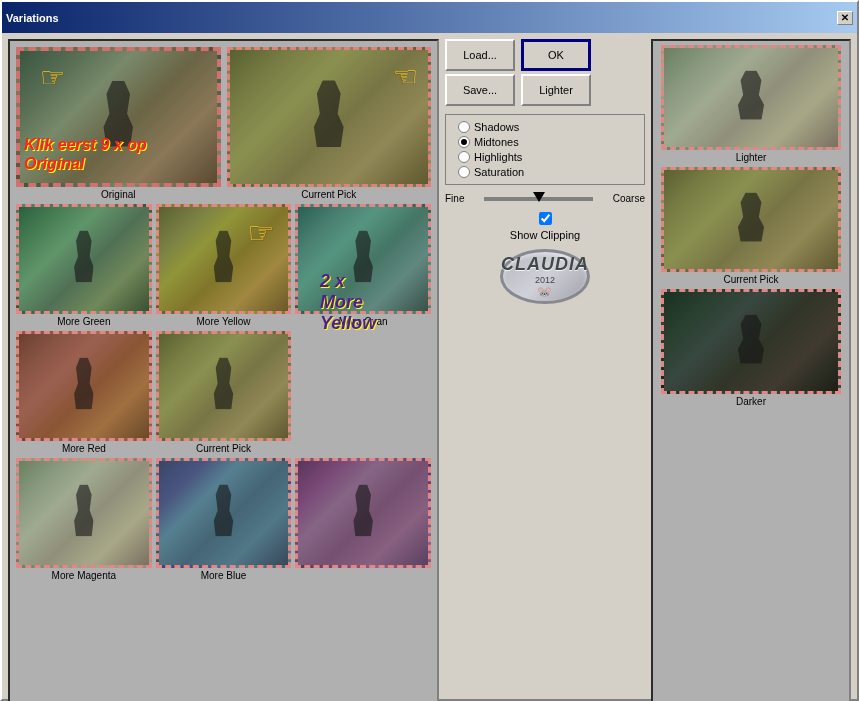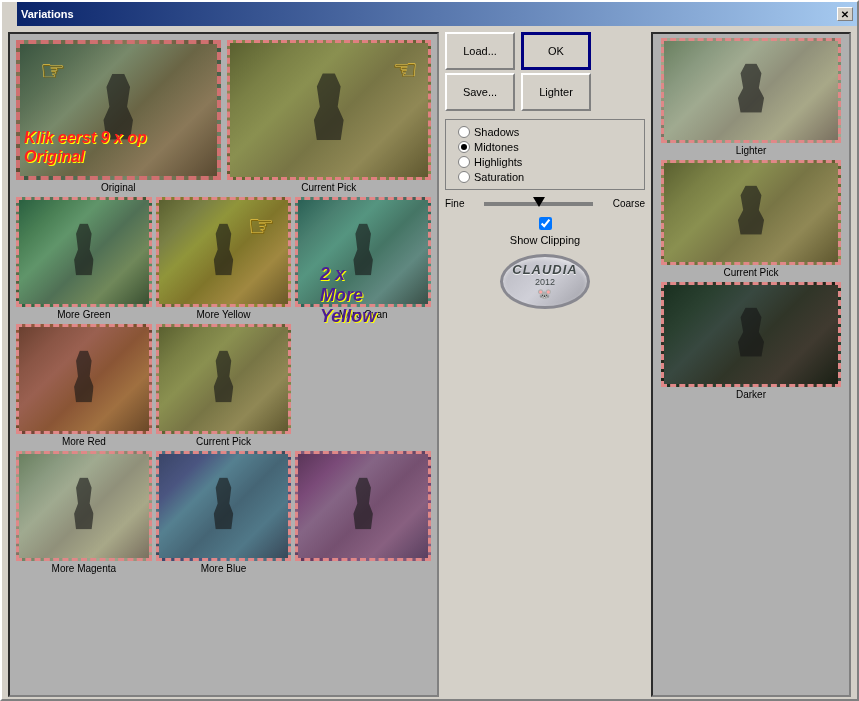--- a/index.html
+++ b/index.html
@@ -20,25 +20,24 @@
       border: 2px solid #808080;
       border-top-color: #ffffff;
       border-left-color: #ffffff;
     }
     .title-bar {
       display: flex;
       align-items: center;
       justify-content: space-between;
       background: linear-gradient(to right, #0a246a, #a6caf0);
       color: white;
-      height: 24px;
+      height: 31px;
       padding: 8px 4px;
       font-size: 11px;
       font-weight: bold;
-      margin-left: 15px;
     }
     .title-bar-close {
       width: 16px; height: 14px;
       background: #d4d0c8;
       border: 1px solid;
       border-top-color: #ffffff;
       border-left-color: #ffffff;
       border-bottom-color: #808080;
       border-right-color: #808080;
       display: flex; align-items: center; justify-content: center;
@@ -128,21 +127,21 @@
     }
     .checkbox-row {
       display: flex;
       align-items: center;
       gap: 4px;
       font-size: 11px;
       flex-direction: column;
     }
     .win-btn {
       width: 70px;
-      height: 38px;
+      height: 32px;
       background: #d4d0c8;
       border: 2px solid;
       border-top-color: #ffffff;
       border-left-color: #ffffff;
       border-bottom-color: #808080;
       border-right-color: #808080;
       font-size: 11px;
       cursor: pointer;
       display: flex; align-items: center; justify-content: center;
     }
@@ -237,21 +236,21 @@
     .logo-oval {
       width: 90px; height: 55px;
       border-radius: 50%;
       background: linear-gradient(135deg, #b8b8c0, #d0d0d8, #a0a0a8);
       border: 3px solid #888890;
       display: flex; flex-direction: column; align-items: center; justify-content: center;
       position: relative;
       box-shadow: inset 0 2px 4px rgba(255,255,255,0.5);
     }
     .logo-text {
-      font-size: 13px;
+      font-size: 18px;
       font-weight: bold;
       font-style: italic;
       color: #404848;
       text-shadow: 0 1px 0 rgba(255,255,255,0.8);
       letter-spacing: 1px;
     }
     .logo-year {
       font-size: 9px;
       color: #404848;
     }

